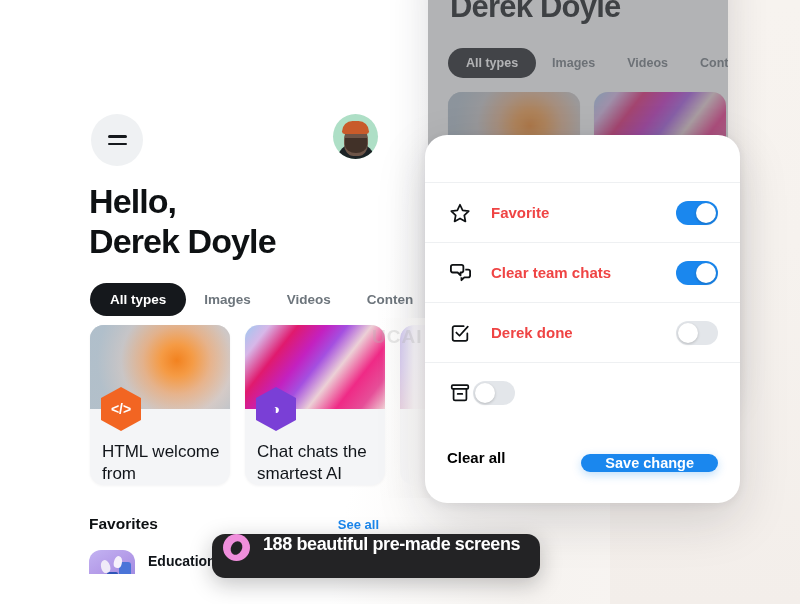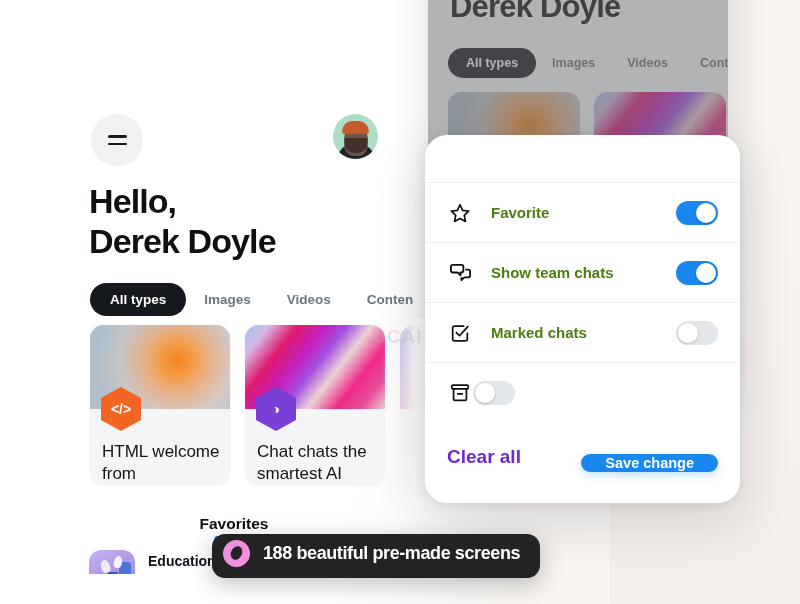--- a/index.html
+++ b/index.html
@@ -145,21 +145,21 @@
   .card-fade {
     position: absolute; left: 382px; top: 318px;
     width: 58px; height: 180px;
     background: linear-gradient(90deg, rgba(255,255,255,0) 0%, rgba(250,249,248,0.93) 55%, #f6f3f0 100%);
     pointer-events: none;
   }
 
   
   .fav-head {
     position: absolute; left: 89px; top: 515px;
-    width: 290px; display: flex; justify-content: space-between; align-items: center; flex-direction: column;
+    width: 290px; display: flex; justify-content: space-between; align-items: center;
   }
   .fav-title { font-size: 15.5px; font-weight: 700; color: #0e1113; }
   .fav-seeall { font-size: 13px; font-weight: 600; color: #1a87ee; cursor: pointer; }
 
   .fav-row {
     position: absolute; left: 89px; top: 550px;
     display: flex; align-items: flex-start; gap: 13px;
   }
   .fav-thumb {
     width: 46px; height: 46px; border-radius: 12px;
@@ -247,21 +247,21 @@
     cursor: pointer;
   }
   .modal-row:last-child { border-bottom: none; }
   .row-icon {
     width: 26px; height: 26px; flex: 0 0 auto;
     display: flex; align-items: center; justify-content: center;
     color: #0e1113;
   }
   .row-label {
     flex: 1 1 auto; margin-left: 18px;
-    font-size: 15px; font-weight: 700; color: #4d7c0f;
+    font-size: 15px; font-weight: 700; color: #ef4444;
   }
   .toggle {
     width: 42px; height: 24px; border-radius: 12px;
     background: #e3e6ea; position: relative; flex: 0 0 auto;
     cursor: pointer; transition: background .15s;
   }
   .toggle.on { background: #1a87ee; }
   .toggle .knob {
     position: absolute; top: 2px; left: 2px;
     width: 20px; height: 20px; border-radius: 50%;
@@ -269,39 +269,39 @@
     transition: left .15s;
   }
   .toggle.on .knob { left: 20px; }
 
   .modal-foot {
     position: absolute; left: 0; right: 0; bottom: 0; height: 92px;
     display: flex; align-items: center; justify-content: space-between;
     padding: 0 22px;
   }
   .clear-all {
-    font-size: 19px; font-weight: 700; color: #6d28d9;
+    font-size: 15px; font-weight: 700; color: #000000;
     background: none; border: none; cursor: pointer;
     font-family: inherit;
   }
   .save-btn {
     background: #1a87ee; color: #fff;
     border: none; border-radius: 22px;
     padding: 1px 24px; font-size: 14.5px; font-weight: 700;
     cursor: pointer; font-family: inherit;
     box-shadow: 0 3px 10px rgba(26,135,238,0.28);
     margin-top: 12px;
   }
 
   
   .toast {
     position: absolute; left: 212px; top: 534px;
     height: 44px; border-radius: 13px;
     background: #232325;
-    display: flex; align-items: center; gap: 13px;
+    display: flex; gap: 13px;
     padding: 0 20px 6px 11px;
     box-shadow: 0 6px 22px rgba(20,20,25,0.26);
   }
   .toast-icon {
     width: 27px; height: 27px; border-radius: 50%;
     background: #f08fdc; flex: 0 0 auto;
     display: flex; align-items: center; justify-content: center;
   }
   .toast-icon .inner {
     width: 11px; height: 14px; border-radius: 50%;
@@ -429,34 +429,34 @@
         </div>
     </div>
 
     <div class="modal-row">
       <div class="row-icon">
         <svg width="23" height="23" viewBox="0 0 24 24" fill="none" stroke="currentColor" stroke-width="1.9" stroke-linejoin="round">
           <path d="M4 4 h9 a2 2 0 0 1 2 2 v4 a2 2 0 0 1 -2 2 h-1 v3 l-3 -3 h-5 a2 2 0 0 1 -2 -2 v-4 a2 2 0 0 1 2 -2 z"></path>
           <path d="M17 9 h3 a2 2 0 0 1 2 2 v4 a2 2 0 0 1 -2 2 h-4 l-3 3 v-3"></path>
         </svg>
       </div>
-      <div class="row-label">Show team chats</div>
+      <div class="row-label">Clear team chats</div>
       <div class="toggle on">
           <div class="knob"></div>
         </div>
     </div>
 
     <div class="modal-row">
       <div class="row-icon">
         <svg width="22" height="22" viewBox="0 0 24 24" fill="none" stroke="currentColor" stroke-width="1.9" stroke-linejoin="round" stroke-linecap="round">
           <path d="M20 12.5 v6 a2 2 0 0 1 -2 2 h-12 a2 2 0 0 1 -2 -2 v-12 a2 2 0 0 1 2 -2 h10"></path>
           <path d="M8 11.5 l3.5 3.5 l9 -10"></path>
         </svg>
       </div>
-      <div class="row-label">Marked chats</div>
+      <div class="row-label">Derek done</div>
       <div class="toggle">
           <div class="knob"></div>
         </div>
     </div>
 
     <div class="modal-row">
       <div class="row-icon">
         <svg width="22" height="22" viewBox="0 0 24 24" fill="none" stroke="currentColor" stroke-width="1.9" stroke-linejoin="round" stroke-linecap="round">
           <rect x="3" y="3.5" width="18" height="4" rx="1.2"></rect>
           <path d="M5 7.5 v11 a1.6 1.6 0 0 0 1.6 1.6 h10.8 a1.6 1.6 0 0 0 1.6 -1.6 v-11"></path>

